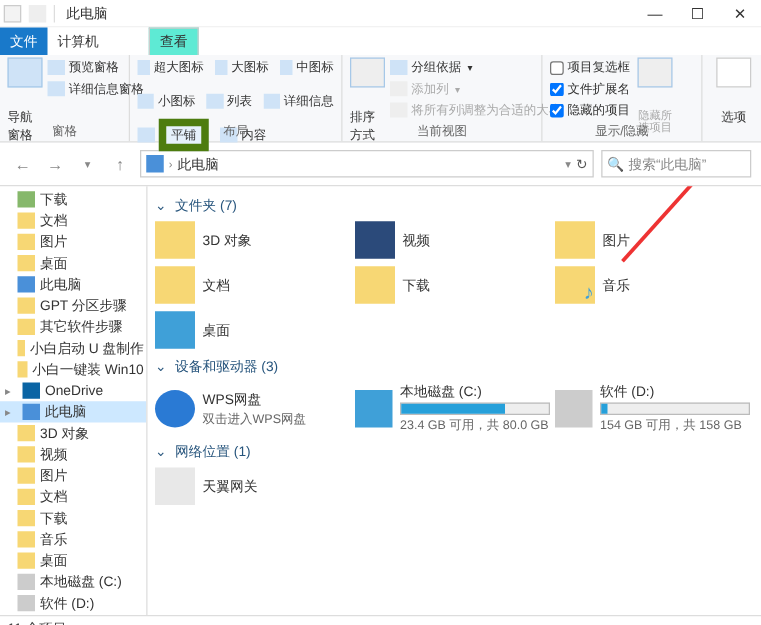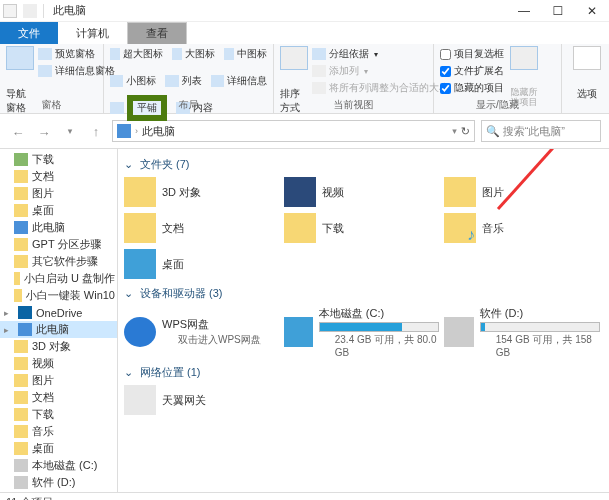--- a/index.html
+++ b/index.html
@@ -4,23 +4,23 @@
 <style>
 * { margin: 0; padding: 0; box-sizing: border-box; font-family: "Microsoft YaHei", "Segoe UI", sans-serif; }
 body { width: 609px; height: 500px; overflow: hidden; background: #fff; font-size: 11px; color: #333; }
 .titlebar { height: 22px; display: flex; align-items: center; background: #fff; border-bottom: 1px solid #eee; }
 .titlebar .icn { width: 14px; height: 14px; margin: 0 3px; }
 .titlebar .sep { width: 1px; height: 14px; background: #ddd; margin: 0 3px; }
 .titlebar .title { margin-left: 6px; font-size: 11px; }
 .titlebar .winbtns { margin-left: auto; display: flex; }
 .titlebar .winbtn { width: 34px; height: 22px; display: flex; align-items: center; justify-content: center; font-size: 12px; }
 .tabs { display: flex; height: 22px; background: #fff; }
-.tab { padding: 3px 18px; font-size: 11px; border-top: 1px solid transparent; }
+.tab { padding: 3px 8px; font-size: 11px; border-top: 1px solid transparent; }
 .tab.active { background: #1979ca; color: #fff; }
-.tab.sel { border: 1px solid #ccc; border-bottom: none; background: #a3a3a3; }
+.tab.sel { border: 1px solid #ccc; border-bottom: none; background: #5eead4; margin-left: 32px; }
 .ribbon { display: flex; height: 70px; background: #f7f8fa; border-bottom: 1px solid #ddd; }
 .rgroup { border-right: 1px solid #ddd; padding: 2px 6px 0 6px; display: flex; flex-direction: column; position: relative; }
 .rgroup .glabel { font-size: 10px; color: #666; text-align: center; position: absolute; bottom: 1px; left: 0; right: 0; }
 .rgroup .body { display: flex; gap: 4px; flex: 1; }
 .rcol { display: flex; flex-direction: column; align-items: center; justify-content: flex-start; gap: 17px; font-size: 10px; width: 38px; }
 .rcol .bicon { width: 28px; height: 24px; background: #cfe3f7; border: 1px solid #a6c8e8; }
 .rrow { display: flex; align-items: center; gap: 3px; font-size: 10px; height: 16px; white-space: nowrap; }
 .rrow .sicon { width: 14px; height: 12px; background: #cfe3f7; display: inline-block; }
 .rrow input[type=checkbox]{ width:11px; height:11px; }
 .addrbar { display: flex; align-items: center; gap: 6px; padding: 6px 8px; }
@@ -46,21 +46,21 @@
 .item .thumb { width: 32px; height: 30px; background: #f7d774; position: relative; }
 .item .thumb.vid{ background:#2b4a7a; }
 .item .thumb.music{ background:#f7d774; }
 .item .thumb.music::after{content:"♪";color:#3fa0d8;position:absolute;right:1px;bottom:-1px;font-size:16px;}
 .item .thumb.desk{ background:#3fa0d8; }
 .item .thumb.driveC{ background:#3fa0d8; }
 .item .thumb.driveD{ background:#ccc; }
 .item .thumb.wps{ background:#2a7ad4; border-radius:50%; }
 .item .thumb.net{ background:#e8e8e8; }
 .sub { display:flex; flex-direction:column; gap:1px; }
-.subtext { color:#666; font-size:10px;margin-left:16px; }
+.subtext { color:#666; font-size:10px; }
 .bar { width: 120px; height: 10px; border: 1px solid #bbb; background: #eee; position: relative; }
 .bar .fill { height: 100%; background: #26a0da; }
 .status { height: 18px; border-top: 1px solid #ddd; font-size: 11px; padding: 2px 6px; color: #444; }
 .arrow-annot { position:absolute; pointer-events:none; }
 </style>
 </head>
 <body>
 
 <div class="titlebar">
   <span class="icn" style="background:#f3f3f3;border:1px solid #ccc;"></span>

